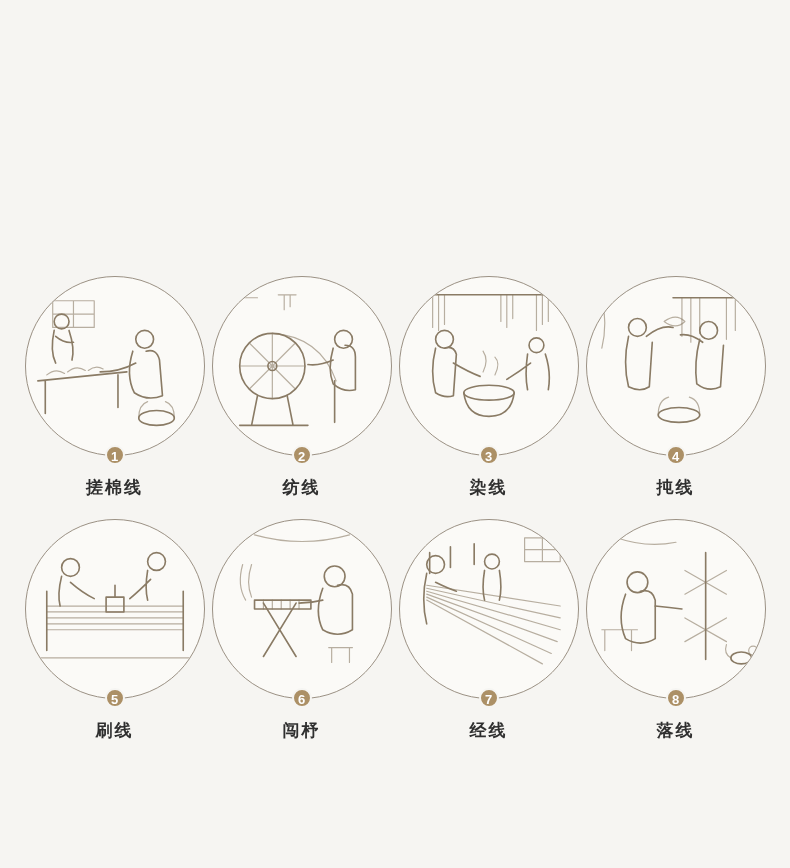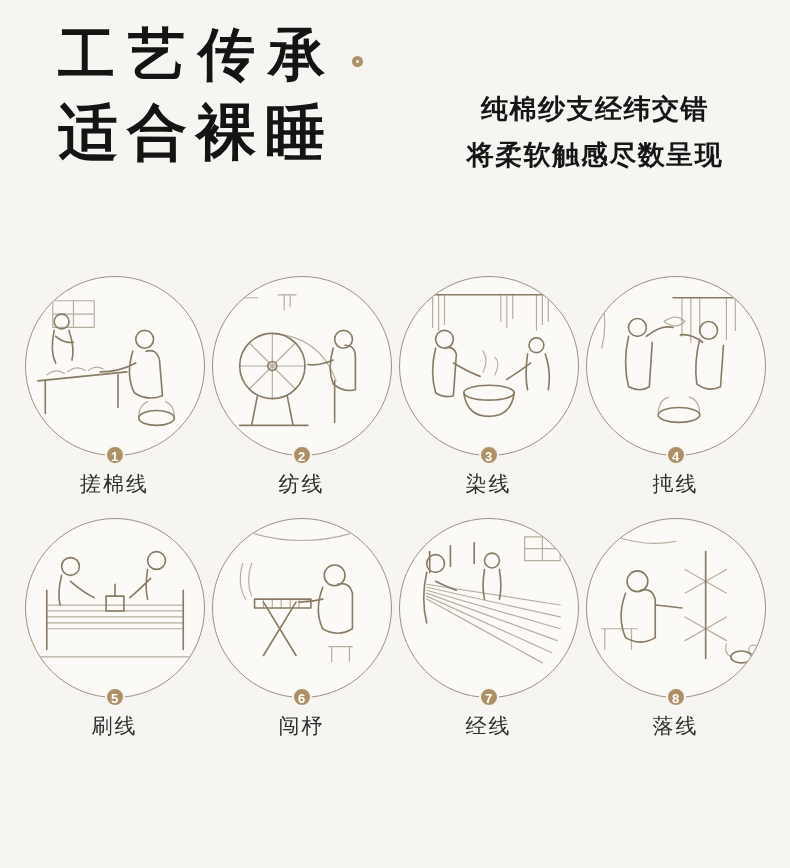--- a/index.html
+++ b/index.html
@@ -47,48 +47,37 @@
     overflow:hidden;flex:none;
   }
   .badge{
     width:20px;height:20px;border-radius:50%;
     background:var(--accent);color:#fff;
     font-size:13px;font-weight:700;line-height:20px;text-align:center;
     margin-top:-11px;position:relative;z-index:2;
     border:2px solid var(--background);
   }
   .step-label{
-    margin-top:5px;font-size:21px;font-weight:400;
+    margin-top:11px;font-size:17px;font-weight:700;
     color:var(--label);letter-spacing:2px;
   }
 
   
   .illus{width:100%;height:100%;color:var(--sketch);display:block;}
   .illus path,.illus circle,.illus ellipse{
     fill:none;stroke:currentColor;stroke-width:1.1;
     stroke-linecap:round;stroke-linejoin:round;
   }
   .illus .lt{stroke-width:0.8;opacity:0.6;}
 </style>
 </head>
 <body>
 
 <div class="page">
 
-  <header class="header">
-    <div class="title">
-      <div class="title-line1">工艺传承</div>
-      <div class="title-line2">适合裸睡</div>
-    </div>
-    <span class="ring"></span>
-    <div class="subtitle">
-      <div>纯棉纱支经纬交错</div>
-      <div>将柔软触感尽数呈现</div>
-    </div>
-  </header>
 
   <main class="steps">
 
     <figure class="step">
       <div class="medal">
         <svg class="illus" viewBox="0 0 120 120">
           <path class="lt" d="M18 16 h28 v18 h-28 z M32 16 v18 M18 25 h28"></path>
           <circle cx="24" cy="30" r="5"></circle>
           <path d="M19 36 q-3 14 1 22 M29 36 q4 12 2 20 M20 40 q6 5 12 4"></path>
           <circle cx="80" cy="42" r="6"></circle>

